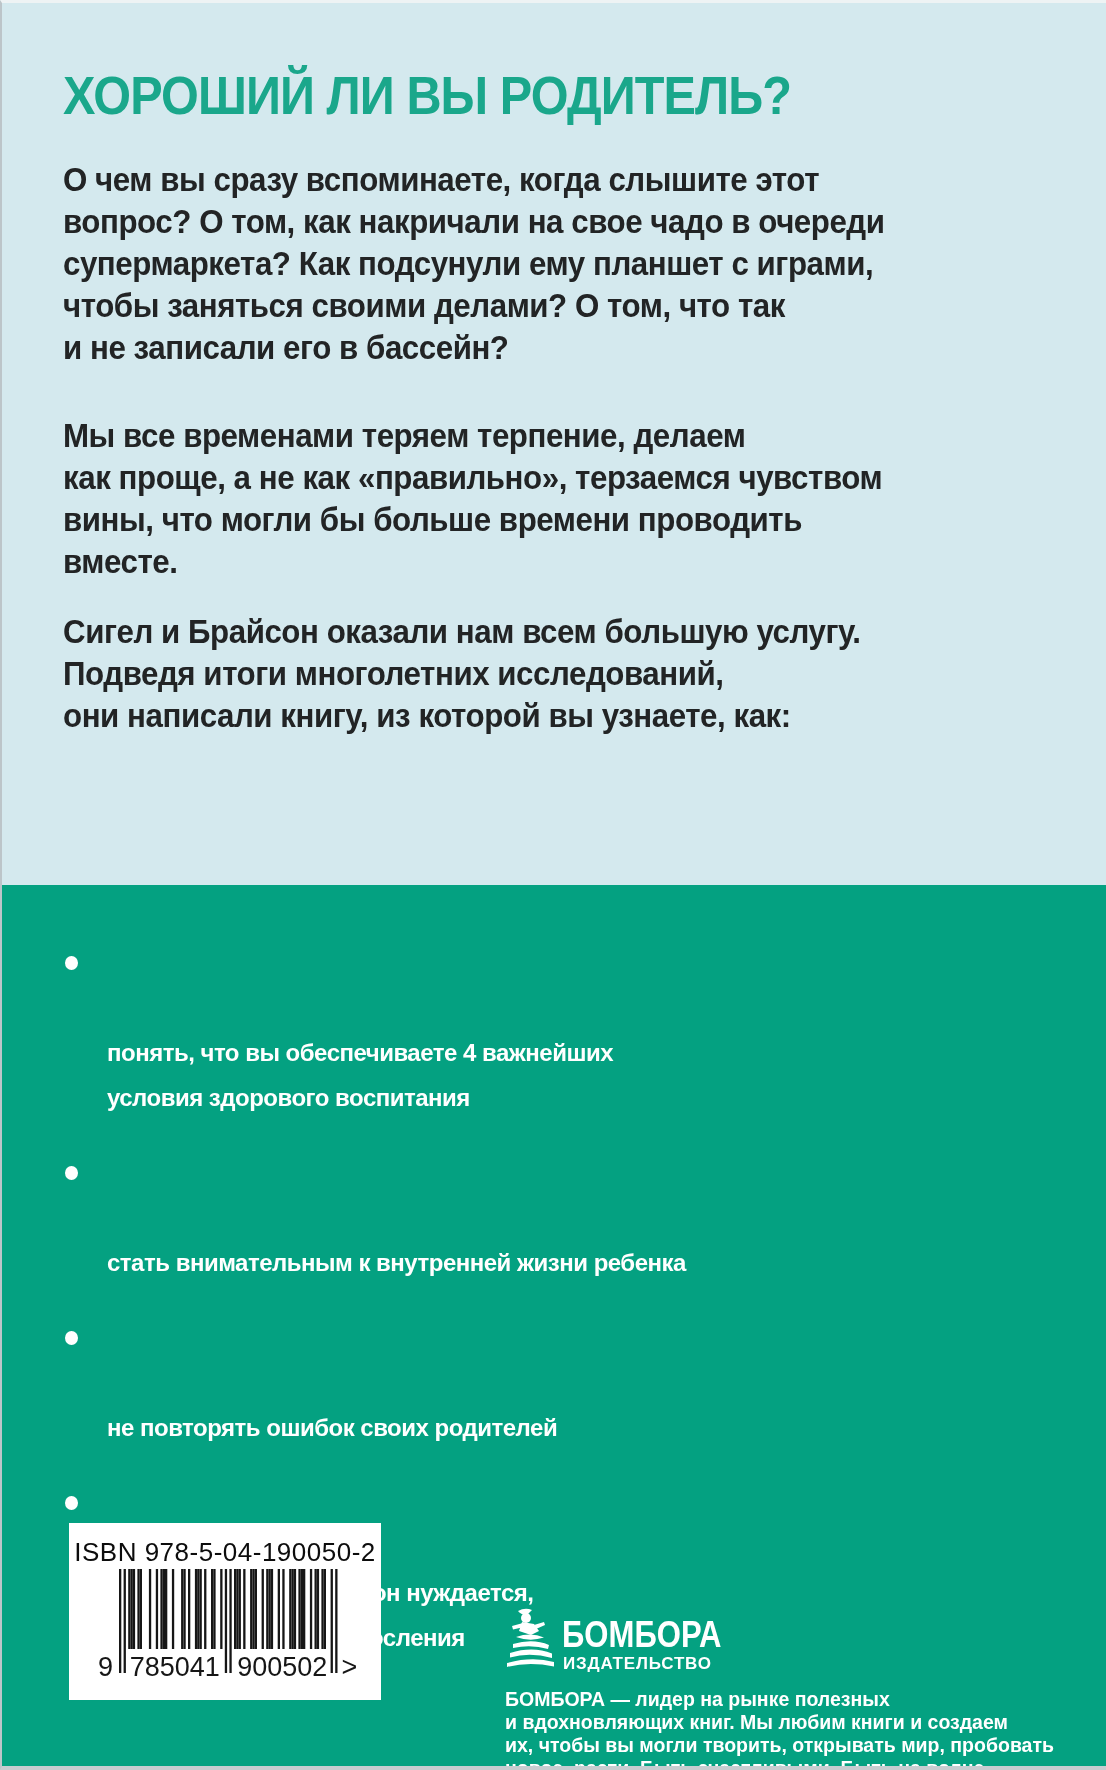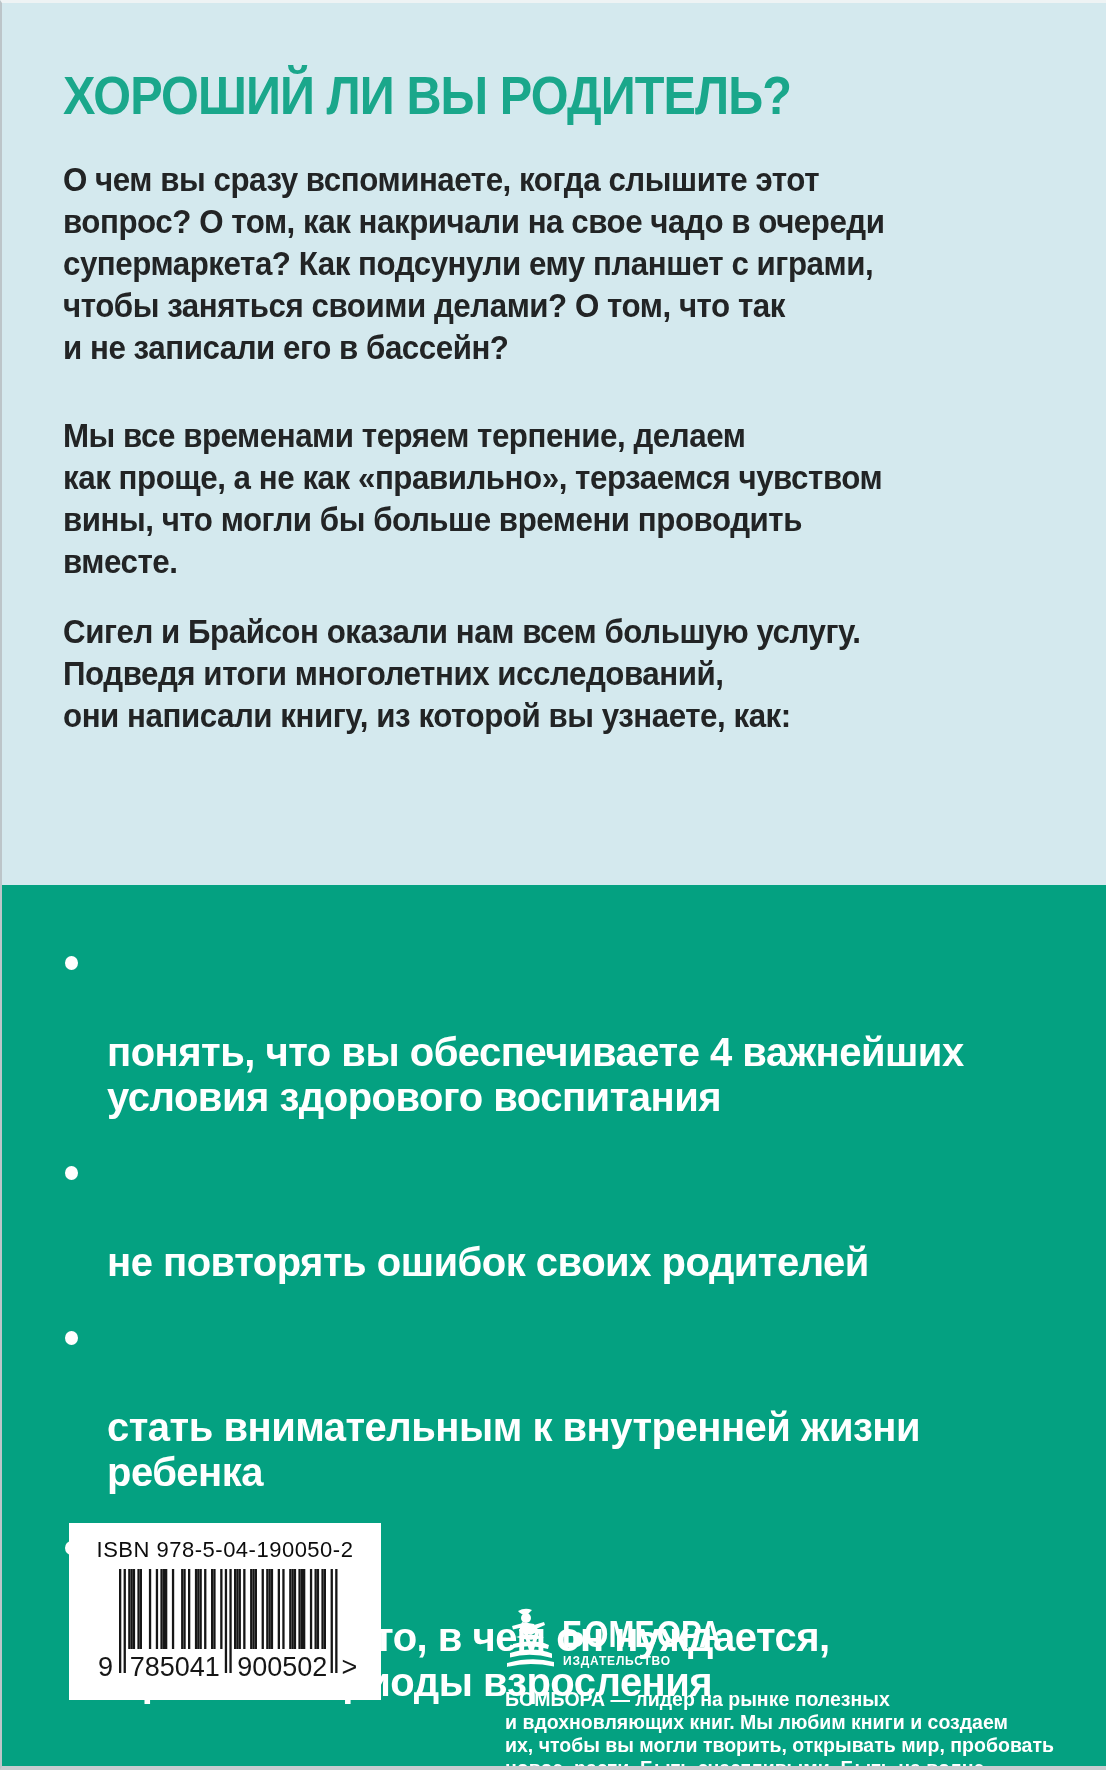--- a/index.html
+++ b/index.html
@@ -36,49 +36,49 @@
     letter-spacing:-0.5px;color:#222425;
     white-space:pre-line;
   }
   .p1{top:158px;} .p2{top:414px;} .p3{top:610px;}
   .bullets{
     position:absolute;left:63px;top:940px;width:1000px;
     margin:0;padding:0;list-style:none;
   }
   .bullets li{
     position:relative;padding-left:44px;margin:0 0 30px 0;
-    font-size:40px;line-height:45px;font-weight:700;
+    font-size:24px;line-height:45px;font-weight:700;
     letter-spacing:-0.5px;color:#ffffff;white-space:pre-line;
   }
   .bullets .dot{
     position:absolute;left:2px;top:16px;
     width:13px;height:14px;border-radius:50%;
     background:#ffffff;
   }
   .barcode-box{
     position:absolute;left:69px;top:1523px;
     width:312px;height:177px;background:#ffffff;
   }
   .isbn{
     position:absolute;left:0;top:14px;width:100%;
-    text-align:center;font-size:22px;letter-spacing:0.5px;
+    text-align:center;font-size:26px;letter-spacing:0.5px;
     color:#0c0c0c;font-weight:400;white-space:nowrap;
   }
   .ean{position:absolute;left:26px;top:46px;}
   .publisher{position:absolute;left:505px;top:1602px;width:560px;color:#fff;}
   .logo-row{position:relative;height:82px;}
   .logo-icon{position:absolute;left:0;top:6px;}
   .logo-name{
     position:absolute;left:57px;top:12px;
     font-size:37px;font-weight:700;letter-spacing:0;
     transform:scaleX(0.84);transform-origin:left top;white-space:nowrap;
   }
   .logo-sub{
     position:absolute;left:58px;top:52px;
-    font-size:12px;font-weight:700;letter-spacing:0.8px;white-space:nowrap;
+    font-size:17px;font-weight:700;letter-spacing:0.8px;white-space:nowrap;
   }
   .pub-desc{
     position:absolute;left:0;top:86px;width:575px;
     font-size:19.5px;line-height:23px;font-weight:700;
     color:#ffffff;white-space:pre-line;
   }
 </style>
 </head>
 <body>
 
@@ -102,25 +102,25 @@
 они написали книгу, из которой вы узнаете, как:</div>
 
   <ul class="bullets">
     <li>
       <span class="dot"></span>
       <span class="li-text">понять, что вы обеспечиваете 4 важнейших
 условия здорового воспитания</span>
     </li>
     <li>
       <span class="dot"></span>
+      <span class="li-text">стать внимательным к внутренней жизни ребенка</span>
+    </li>
+    <li>
+      <span class="dot"></span>
       <span class="li-text">не повторять ошибок своих родителей</span>
-    </li>
-    <li>
-      <span class="dot"></span>
-      <span class="li-text">стать внимательным к внутренней жизни ребенка</span>
     </li>
     <li>
       <span class="dot"></span>
       <span class="li-text">дать ребенку то, в чем он нуждается,
 в разные периоды взросления</span>
     </li>
   </ul>
 
   <div class="barcode-box">
     <div class="isbn">ISBN 978-5-04-190050-2</div>

